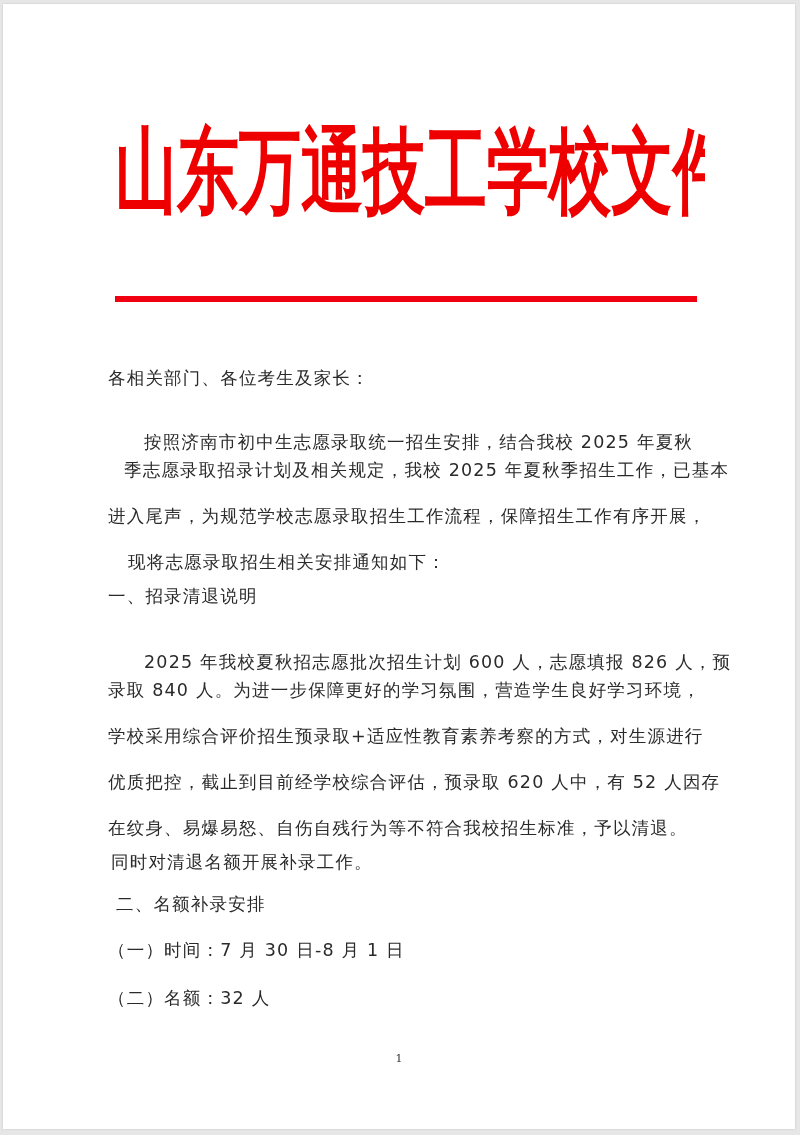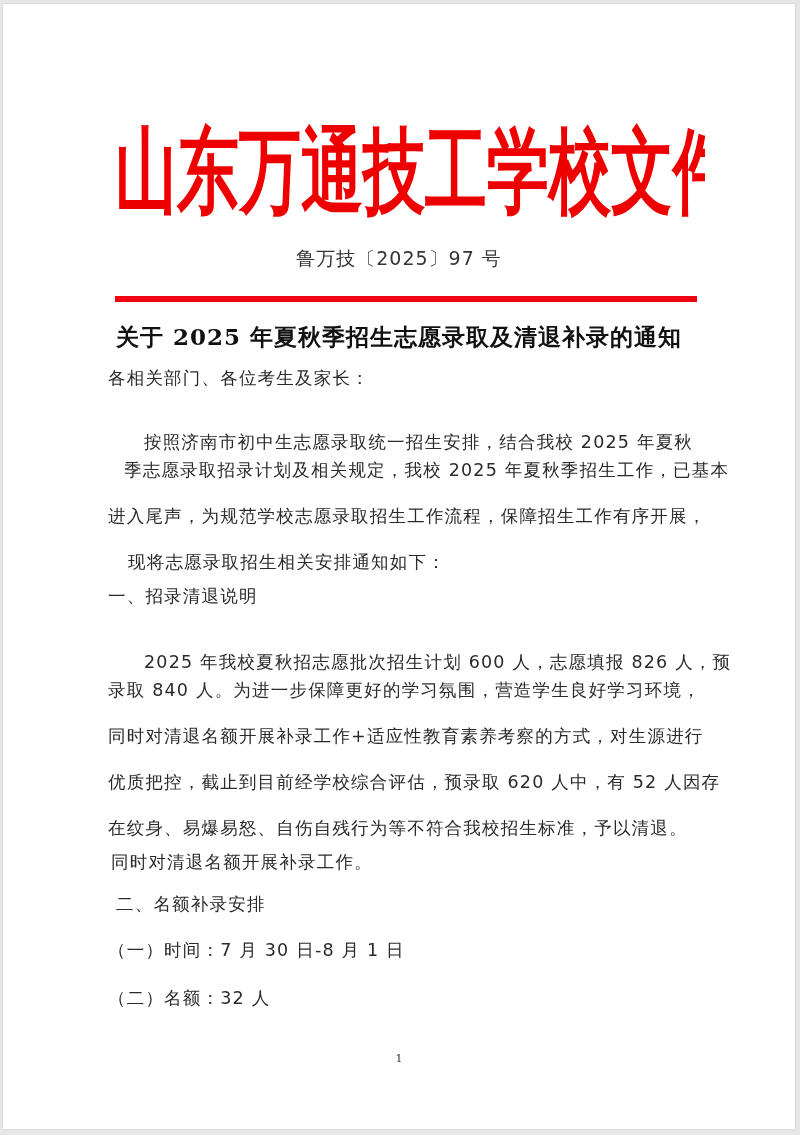--- a/index.html
+++ b/index.html
@@ -113,39 +113,37 @@
     <span>万</span>
     <span>通</span>
     <span>技</span>
     <span>工</span>
     <span>学</span>
     <span>校</span>
     <span>文</span>
     <span>件</span>
   </div>
 
-  <div class="doc-number">鲁万技〔2025〕97 号</div>
 
   <div class="red-rule"></div>
 
-  <div class="notice-title">关于 2025 年夏秋季招生志愿录取及清退补录的通知</div>
 
   <div class="body-text">
     <div class="line" style="top:362px; left:0;">各相关部门、各位考生及家长：</div>
 
     <div class="line indent" style="top:408px;">按照济南市初中生志愿录取统一招生安排，结合我校 2025 年夏秋</div>
     <div class="line" style="top:454px; left:16px;">季志愿录取招录计划及相关规定，我校 2025 年夏秋季招生工作，已基本</div>
     <div class="line" style="top:500px; left:0;">进入尾声，为规范学校志愿录取招生工作流程，保障招生工作有序开展，</div>
     <div class="line" style="top:546px; left:0;margin-left:20px;">现将志愿录取招生相关安排通知如下：</div>
 
     <div class="line" style="top:580px; left:0;">一、招录清退说明</div>
 
     <div class="line indent" style="top:628px;">2025 年我校夏秋招志愿批次招生计划 600 人，志愿填报 826 人，预</div>
     <div class="line" style="top:674px; left:0;">录取 840 人。为进一步保障更好的学习氛围，营造学生良好学习环境，</div>
-    <div class="line" style="top:720px; left:0;">同时对清退名额开展补录工作+适应性教育素养考察的方式，对生源进行</div>
+    <div class="line" style="top:720px; left:0;">学校采用综合评价招生预录取+适应性教育素养考察的方式，对生源进行</div>
     <div class="line" style="top:766px; left:0;">优质把控，截止到目前经学校综合评估，预录取 620 人中，有 52 人因存</div>
     <div class="line" style="top:812px; left:0;">在纹身、易爆易怒、自伤自残行为等不符合我校招生标准，予以清退。</div>
     <div class="line" style="top:846px; left:3px;">同时对清退名额开展补录工作。</div>
 
     <div class="line" style="top:888px; left:0;margin-left:8px;">二、名额补录安排</div>
 
     <div class="line" style="top:934px; left:0;">（一）时间：7 月 30 日-8 月 1 日</div>
     <div class="line" style="top:982px; left:0;">（二）名额：32 人</div>
   </div>
 

